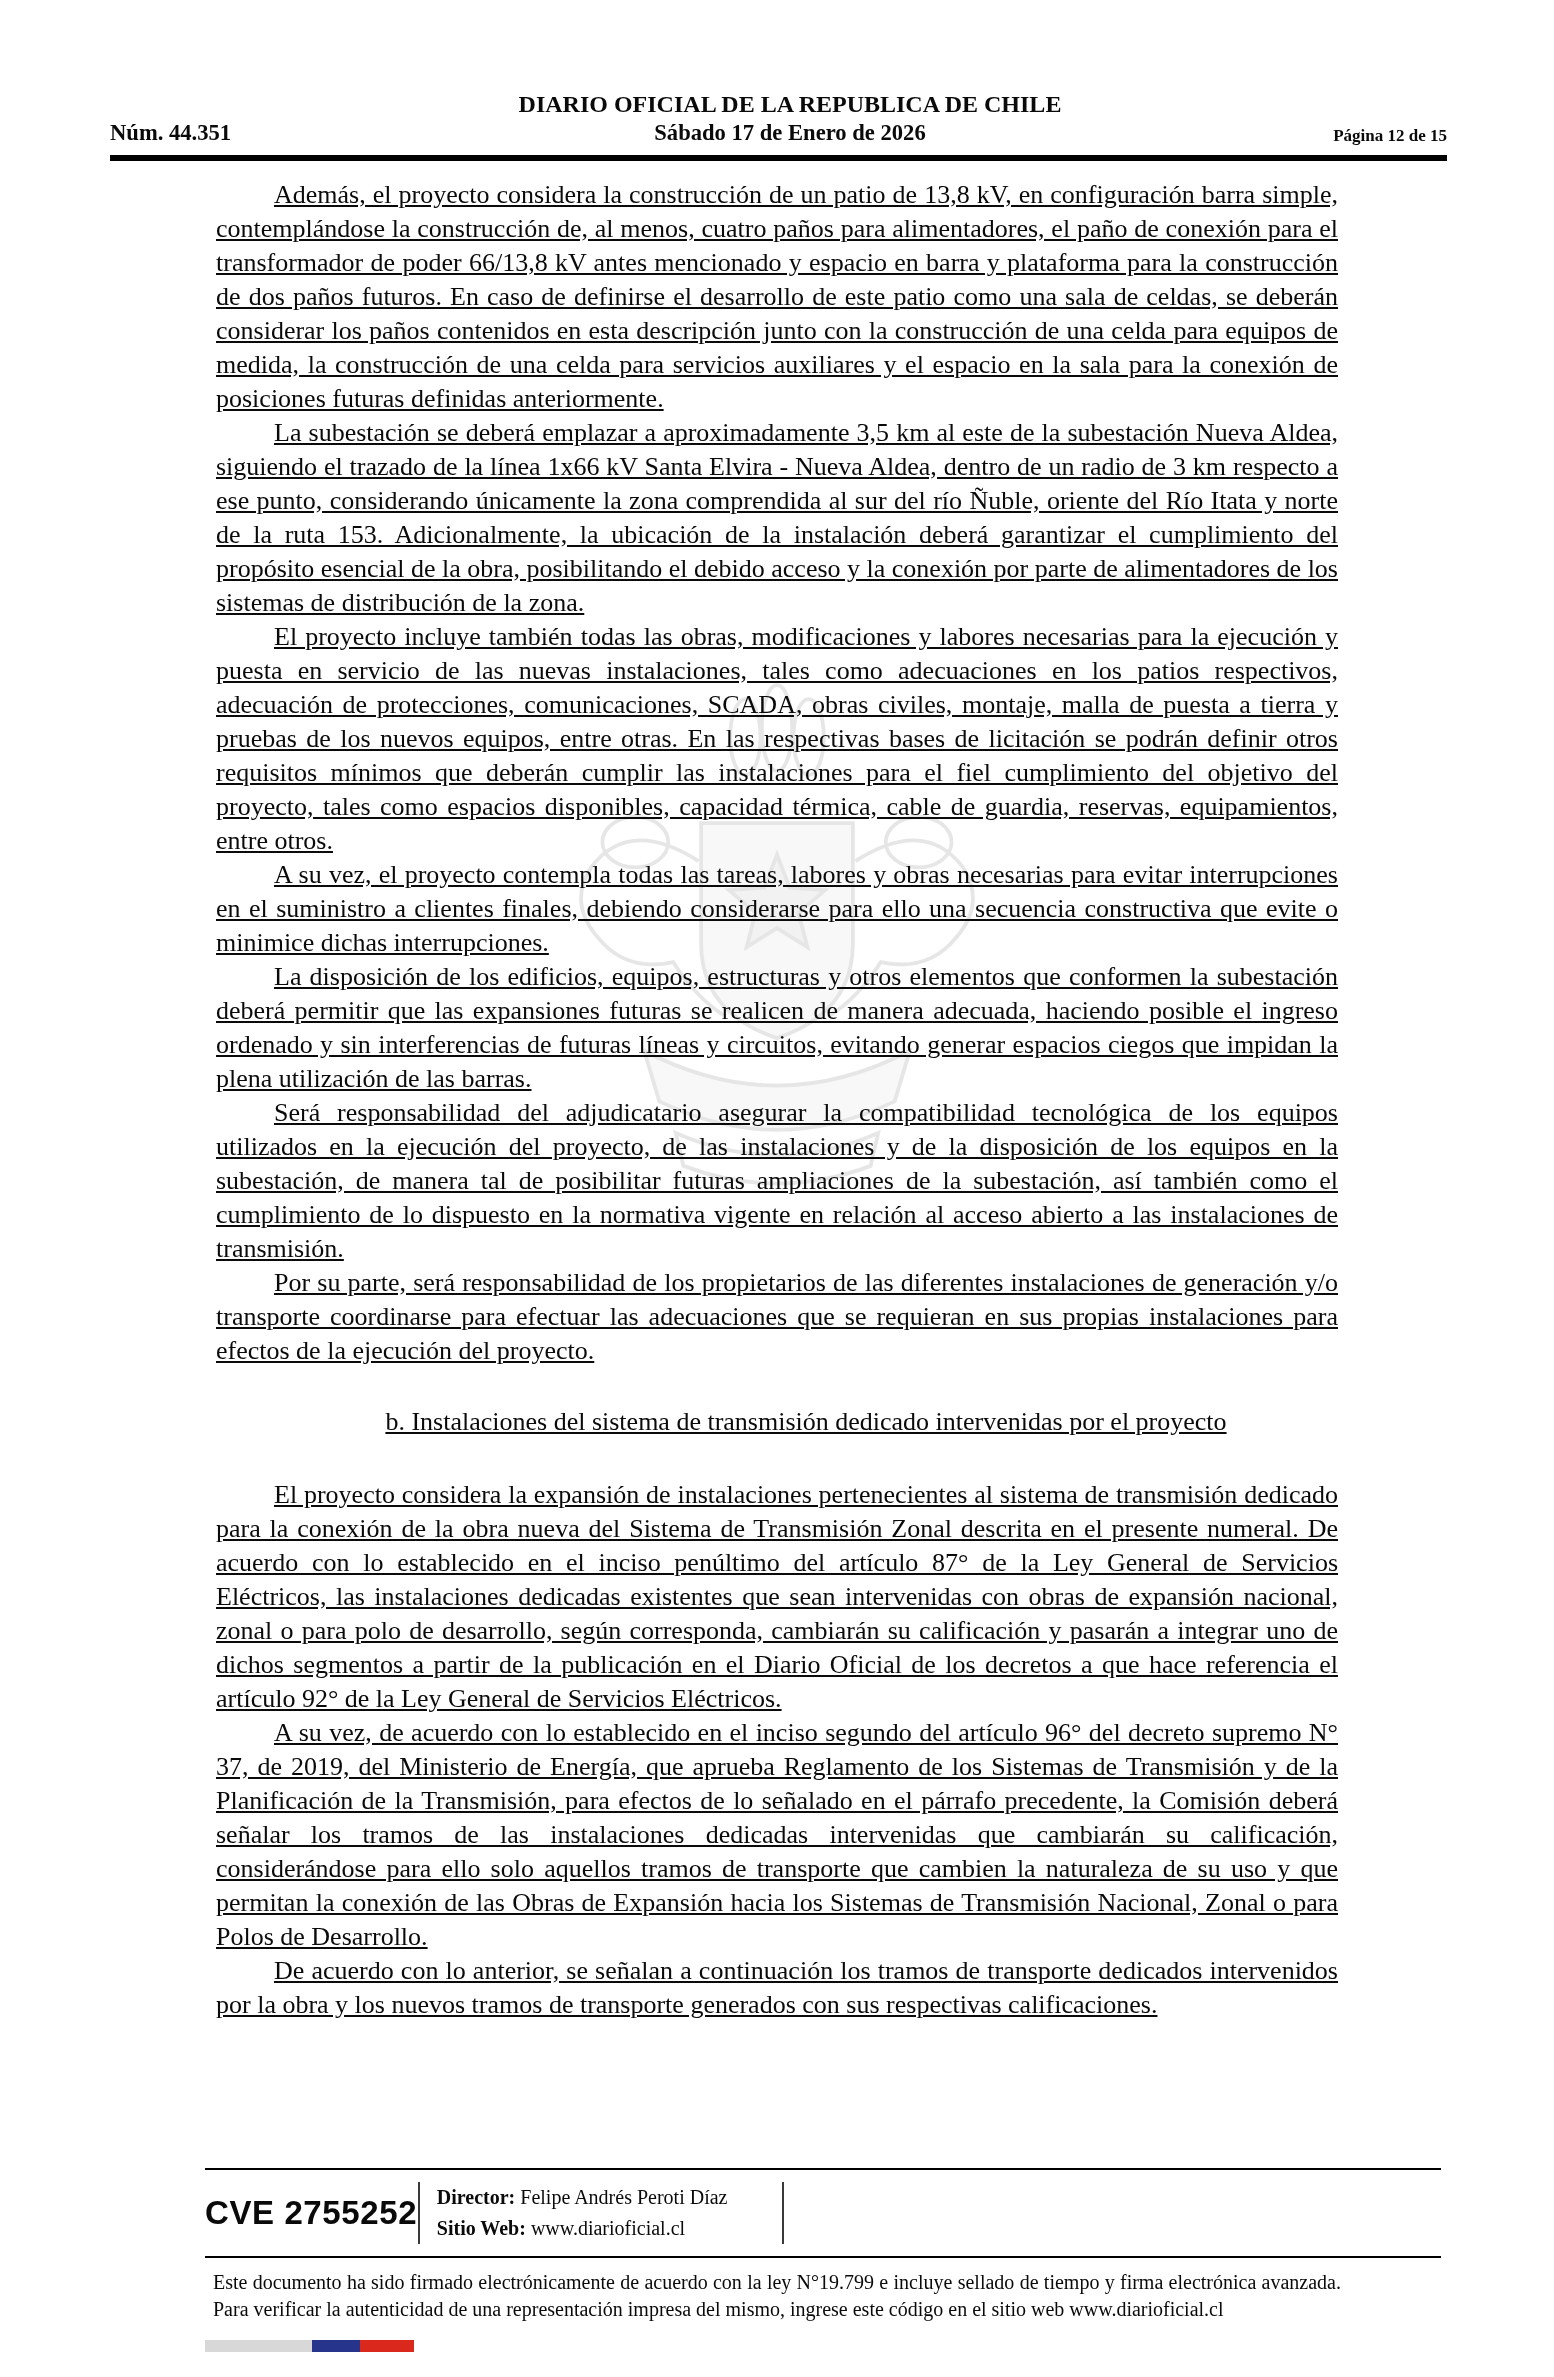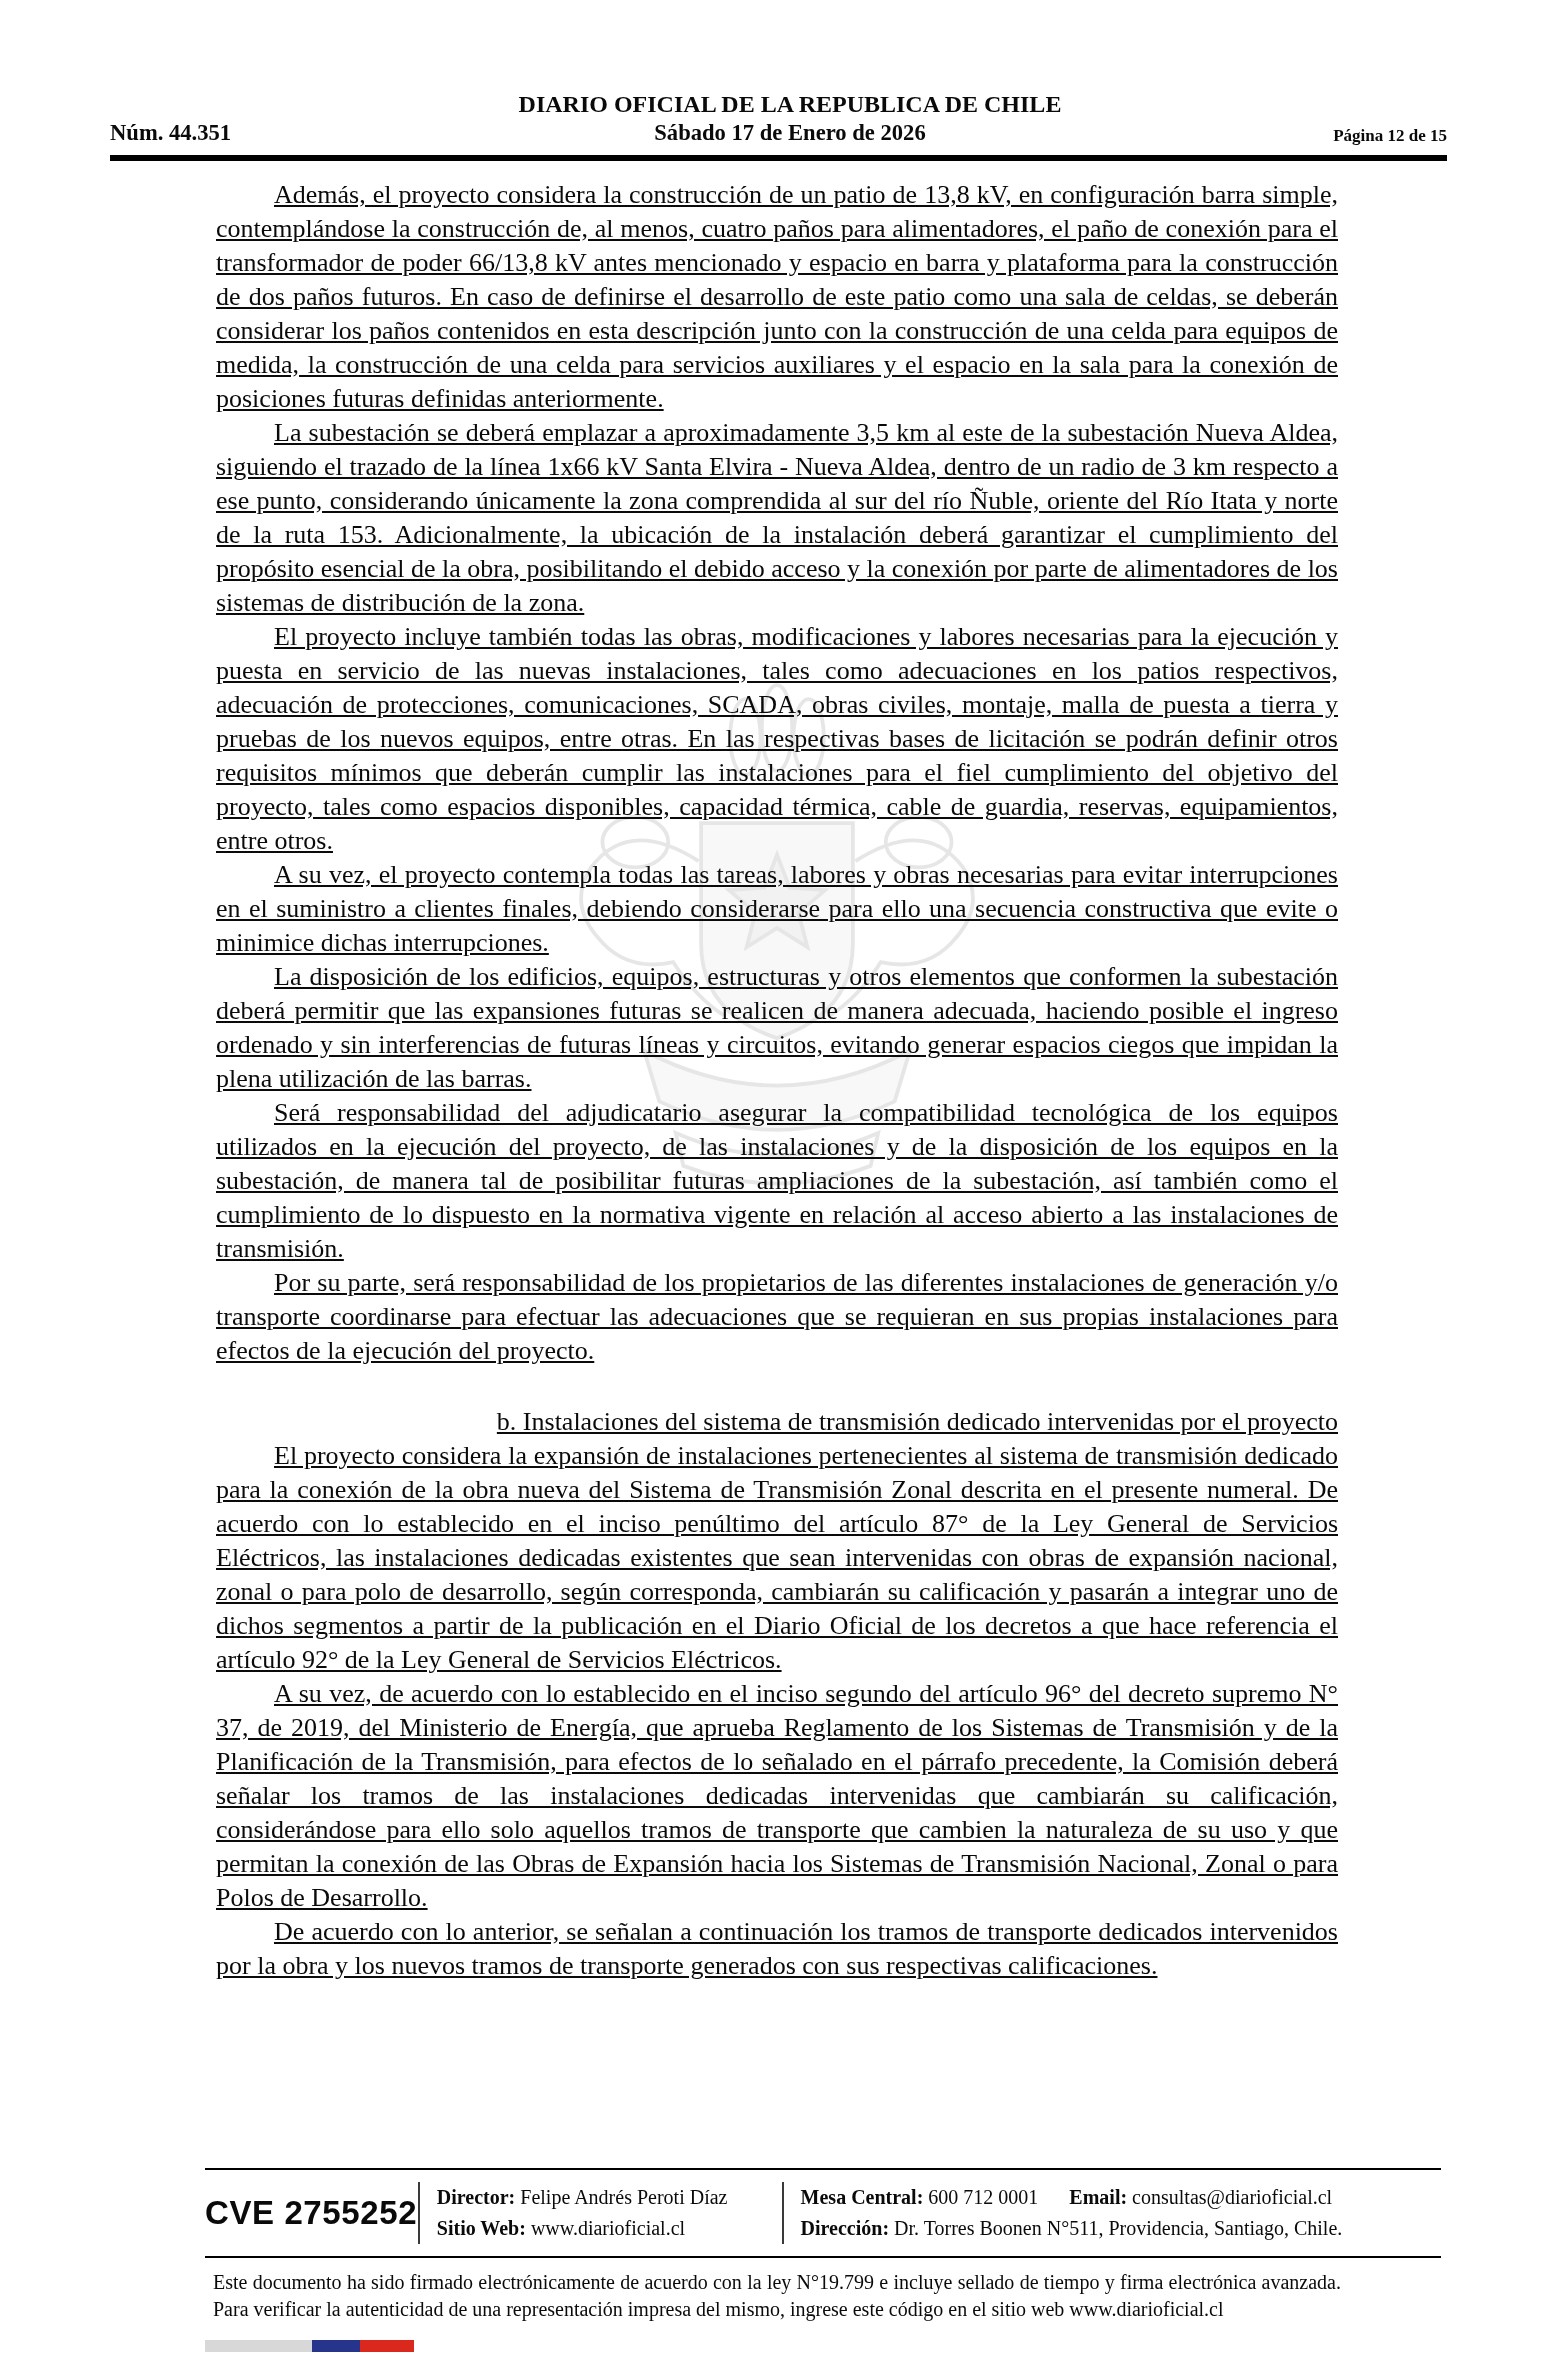--- a/index.html
+++ b/index.html
@@ -54,21 +54,22 @@
     line-height: 34px;
     text-align: justify;
     text-decoration: underline;
   }
   .doc-body p {
     margin: 0;
     text-indent: 58px;
   }
   .doc-body p.section-heading {
     margin-top: 37px;
-    text-align: right;
+    margin-bottom: 39px;
+    text-align: center;
   }
 
   
   .f-rule {
     position: absolute;
     left: 205px; width: 1236px;
     height: 2.4px;
     background: #000;
   }
   .f-rule-top { top: 2168px; }
@@ -182,33 +183,20 @@
       <div>
         <span class="lbl">Director:</span>
         <span>Felipe Andrés Peroti Díaz</span>
       </div>
       <div>
         <span class="lbl">Sitio Web:</span>
         <span>www.diarioficial.cl</span>
       </div>
     </div>
     <div class="vdiv"></div>
-    <div class="fcol fcol-address">
-      <div>
-        <span class="lbl">Mesa Central:</span>
-        <span>600 712 0001</span>
-        <span class="gap-inline"></span>
-        <span class="lbl">Email:</span>
-        <span>consultas@diarioficial.cl</span>
-      </div>
-      <div>
-        <span class="lbl">Dirección:</span>
-        <span>Dr. Torres Boonen N°511, Providencia, Santiago, Chile.</span>
-      </div>
-    </div>
   </div>
 
   <div class="f-rule f-rule-bottom"></div>
 
   <div class="legal-notice">Este documento ha sido firmado electrónicamente de acuerdo con la ley N°19.799 e incluye sellado de tiempo y firma electrónica avanzada. Para verificar la autenticidad de una representación impresa del mismo, ingrese este código en el sitio web www.diarioficial.cl</div>
 
   <div class="code-bar">
     <span class="seg seg-gray" style="background: rgb(216, 216, 216);"></span>
     <span class="seg seg-blue" style="background: rgb(39, 52, 139);"></span>
     <span class="seg seg-red" style="background: rgb(218, 41, 28);"></span>

